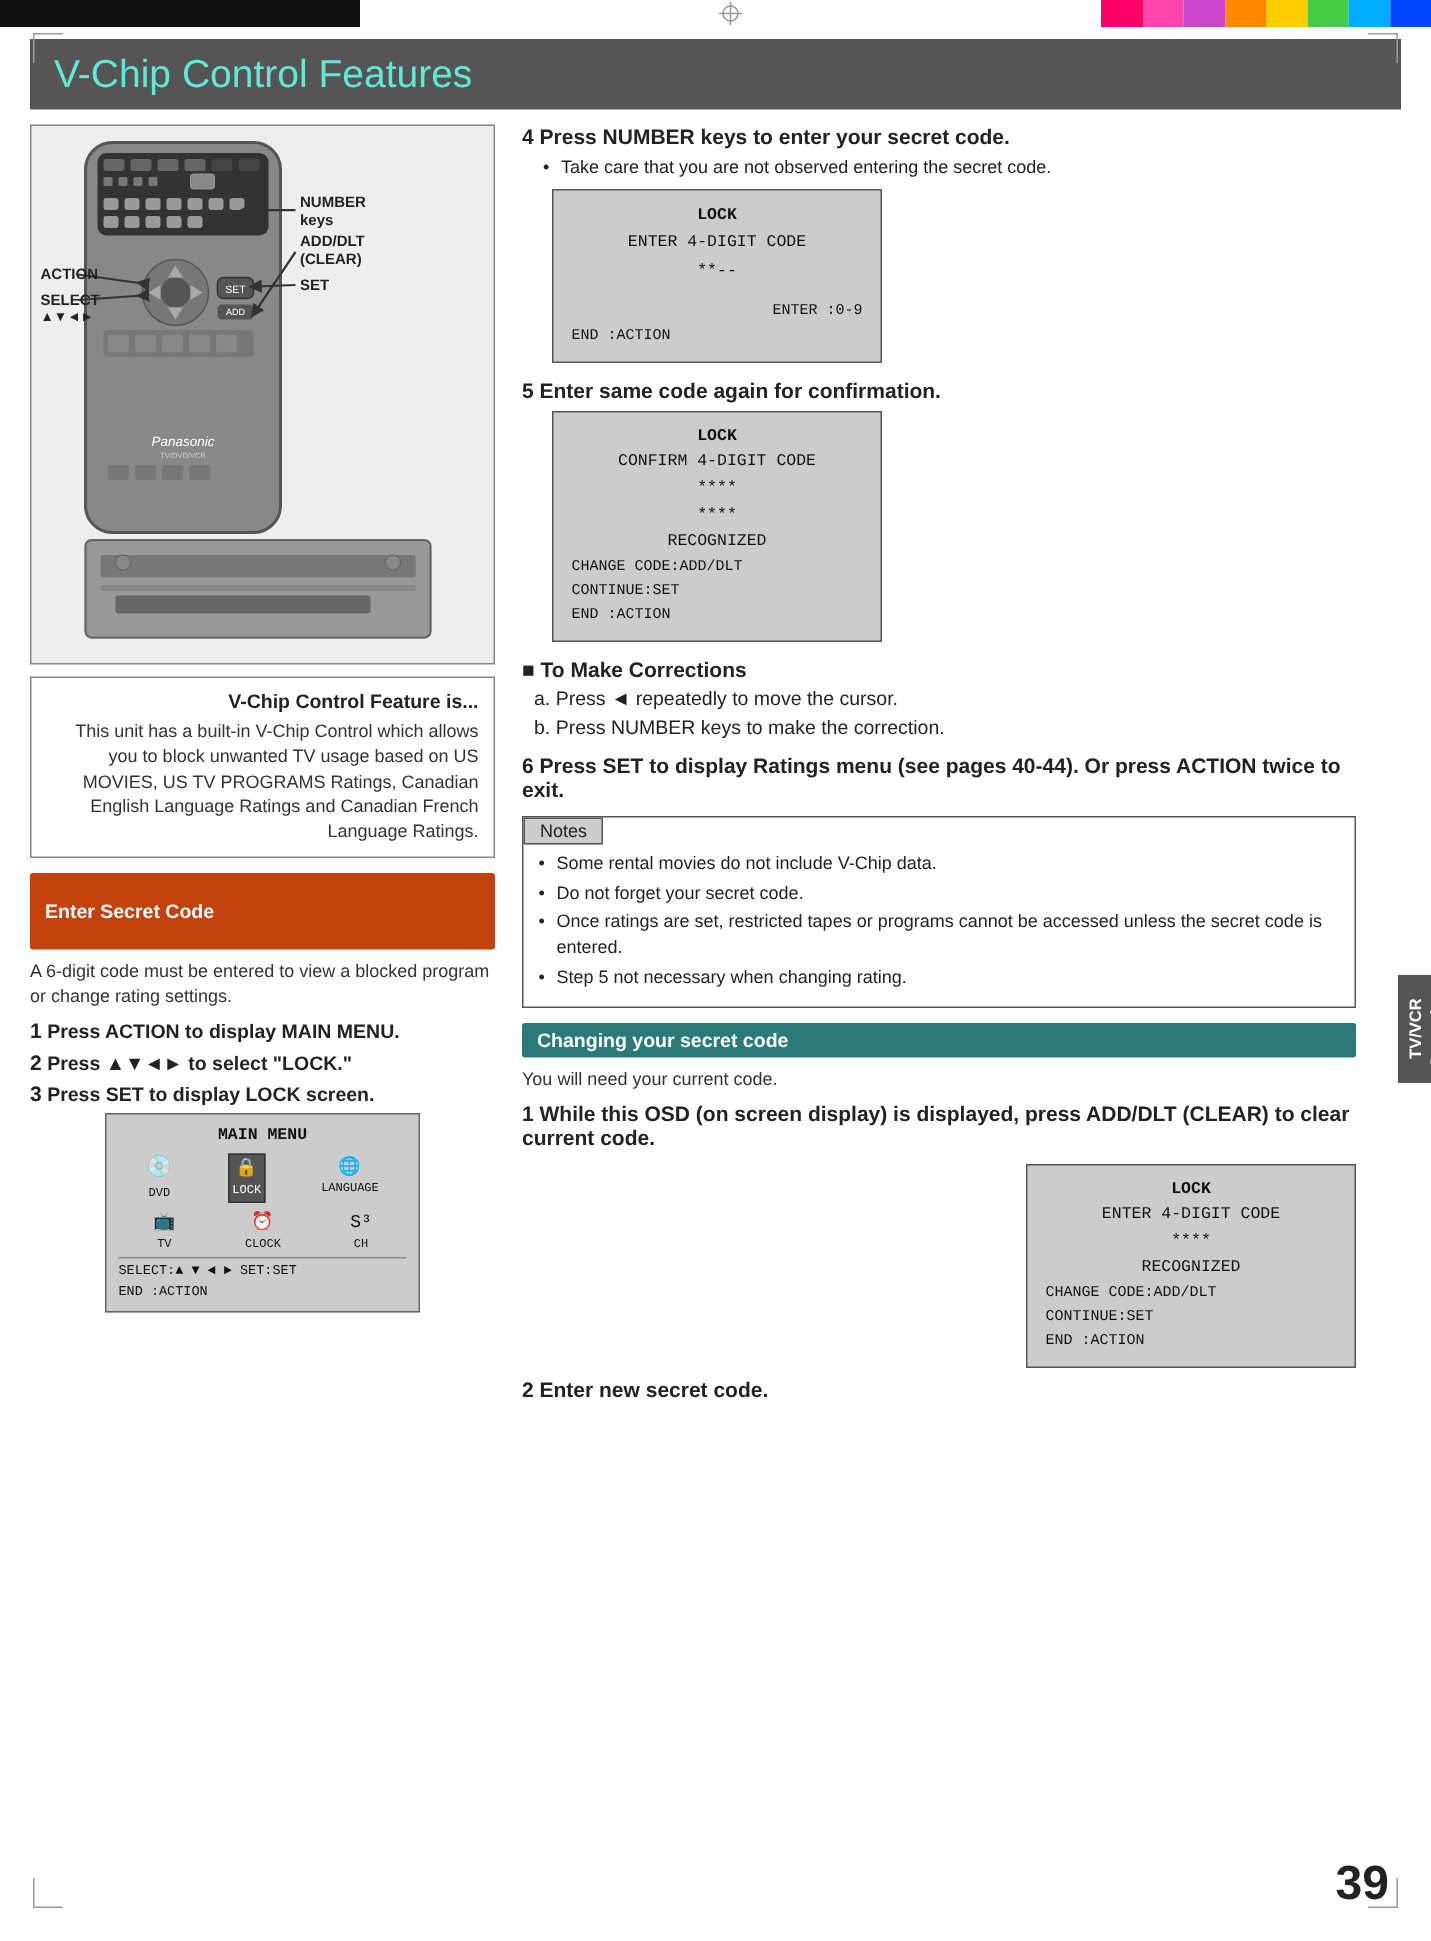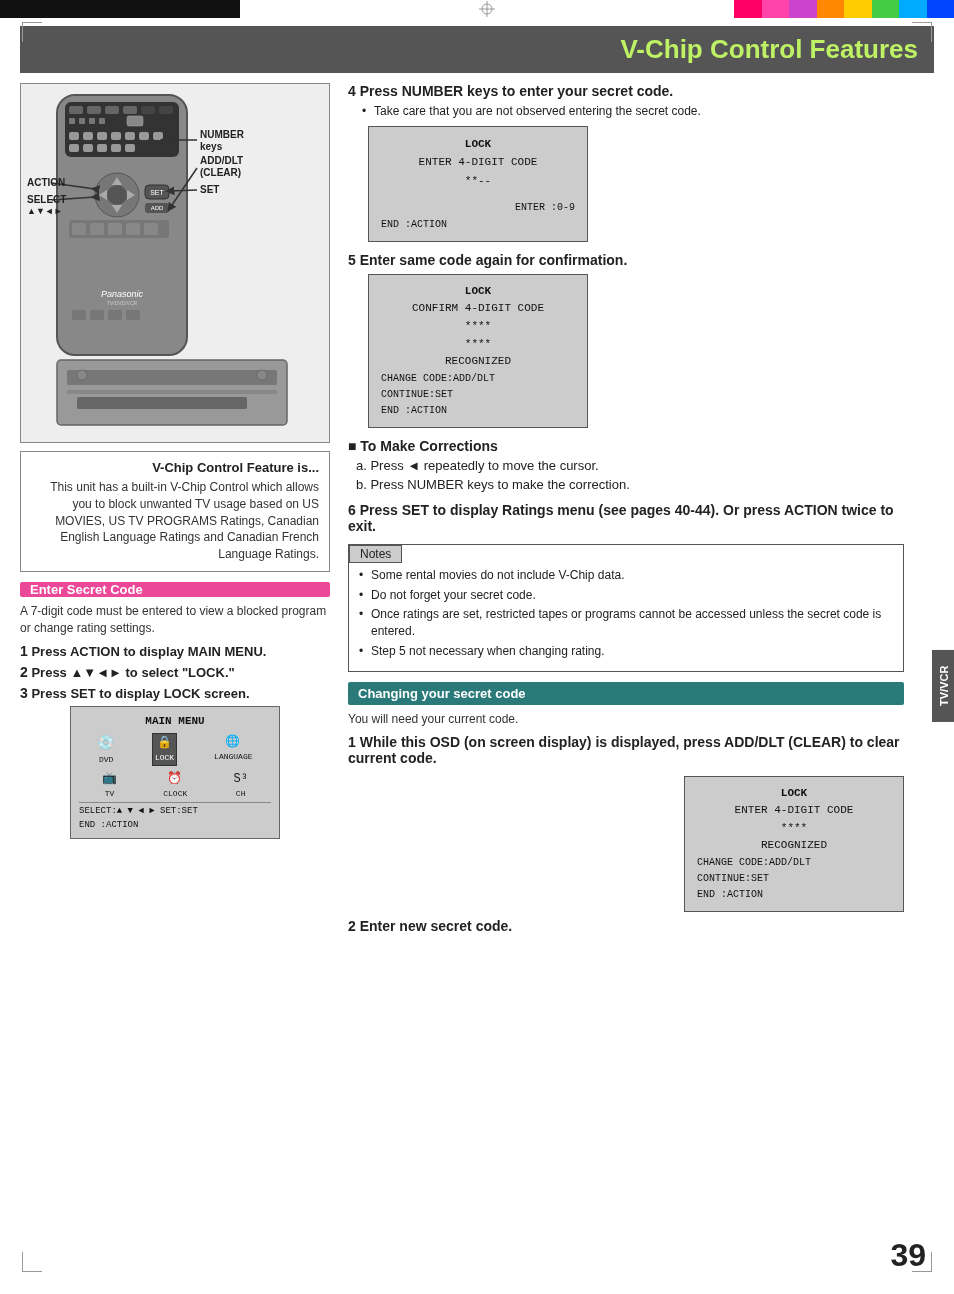--- a/index.html
+++ b/index.html
@@ -51,21 +51,21 @@
     <div style="flex:1;background:#cc44cc;"></div>
     <div style="flex:1;background:#ff8800;"></div>
     <div style="flex:1;background:#ffcc00;"></div>
     <div style="flex:1;background:#44cc44;"></div>
     <div style="flex:1;background:#00aaff;"></div>
     <div style="flex:1;background:#0044ff;"></div>
   </div>
 </div>
 
 <div style="margin:26px 20px 0 20px;background:#555;padding:8px 16px;">
-  <h1 style="color:#bef264;font-size:26px;font-weight:bold;text-align:right;">V-Chip Control Features</h1>
+  <h1 style="color:#5eead4;font-size:26px;font-weight:normal;">V-Chip Control Features</h1>
 </div>
 
 <div style="display:flex;margin:10px 20px 0 20px;gap:18px;">
 
   <div style="flex:0 0 310px;">
 
     <div style="border:1.5px solid #888;padding:6px;background:#eee;position:relative;height:360px;overflow:hidden;">
       
       <svg width="290" height="345" viewBox="0 0 290 345">
 
@@ -179,25 +179,25 @@
         <circle cx="55" cy="285" r="5" fill="#888" stroke="#555" stroke-width="0.5"></circle>
         <circle cx="235" cy="285" r="5" fill="#888" stroke="#555" stroke-width="0.5"></circle>
       </svg>
     </div>
 
     <div style="border:1.5px solid #888;margin-top:8px;padding:8px 10px;text-align:right;">
       <div style="font-weight:bold;font-size:13px;margin-bottom:4px;">V-Chip Control Feature is...</div>
       <p style="font-size:12px;line-height:1.4;color:#333;">This unit has a built-in V-Chip Control which allows you to block unwanted TV usage based on US MOVIES, US TV PROGRAMS Ratings, Canadian English Language Ratings and Canadian French Language Ratings.</p>
     </div>
 
-    <div style="background:#ec4899;color:white;font-weight:bold;font-size:13px;padding:0 10px;margin-top:10px;border-radius:2px;">
+    <div style="background:#c2410c;color:white;font-weight:bold;font-size:13px;padding:18px 10px;margin-top:10px;border-radius:2px;">
       <span>Enter Secret Code</span>
     </div>
 
-    <p style="font-size:12px;margin:6px 0;line-height:1.4;color:#333;">A 7-digit code must be entered to view a blocked program or change rating settings.</p>
+    <p style="font-size:12px;margin:6px 0;line-height:1.4;color:#333;">A 6-digit code must be entered to view a blocked program or change rating settings.</p>
 
     <div style="margin:5px 0;">
       <span style="font-weight:bold;font-size:14px;">1</span>
       <span style="font-size:13px;font-weight:bold;">Press ACTION to display MAIN MENU.</span>
     </div>
 
     <div style="margin:5px 0;">
       <span style="font-weight:bold;font-size:14px;">2</span>
       <span style="font-size:13px;font-weight:bold;">Press ▲▼◄► to select "LOCK."</span>
     </div>

